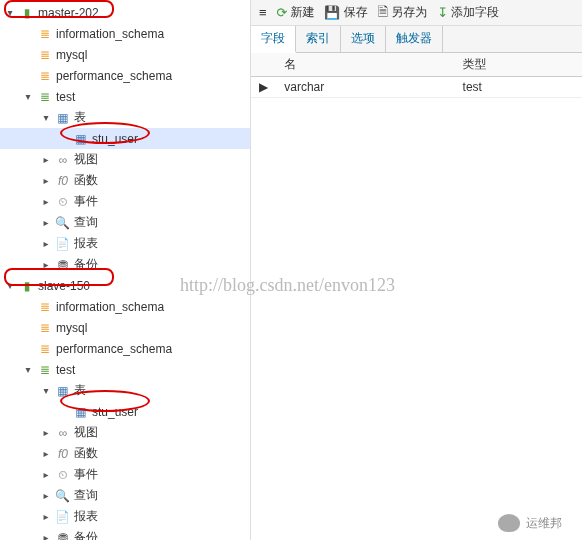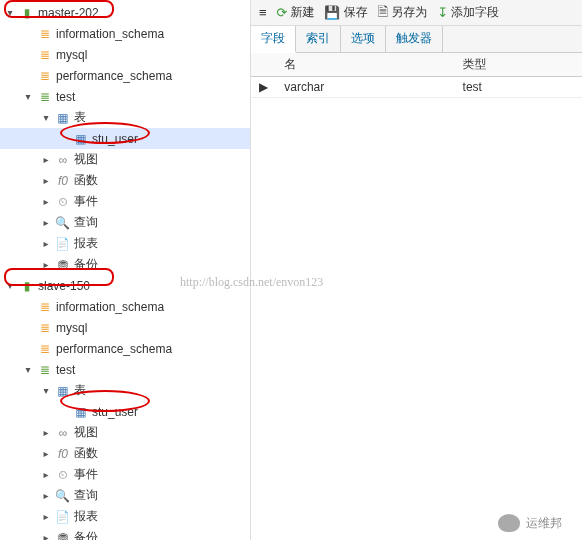--- a/index.html
+++ b/index.html
@@ -26,21 +26,21 @@
 .ic-db { color: #f0a030; }
 .ic-dbg { color: #5a9e3d; }
 .ic-tbl { color: #4a7db5; }
 .ic-view { color: #888; }
 .ic-fn { color: #888; font-style: italic; }
 .ic-evt { color: #888; }
 .ic-qry { color: #888; }
 .ic-rpt { color: #888; }
 .ic-bkp { color: #555; }
 .annot { position: absolute; border: 2px solid #d00; border-radius: 50%; pointer-events: none; }
-.watermark { position: absolute; top: 275px; left: 180px; color: #bbb; font-size: 12px; font-family: serif; pointer-events: none; }
+.watermark { position: absolute; top: 275px; left: 180px; color: #bbb; font-size: 18px; font-family: serif; pointer-events: none; }
 .footer-logo { position: absolute; bottom: 8px; right: 20px; color: #888; font-size: 12px; display: flex; align-items: center; gap: 6px; margin-top: 48px; }
 .footer-logo .wx { width: 22px; height: 18px; background: #aaa; border-radius: 50% 50% 45% 45%; position: relative; }
 </style>
 </head>
 <body>
 
 <div class="container">
   <div class="sidebar">
 
     <div class="tree-item">

